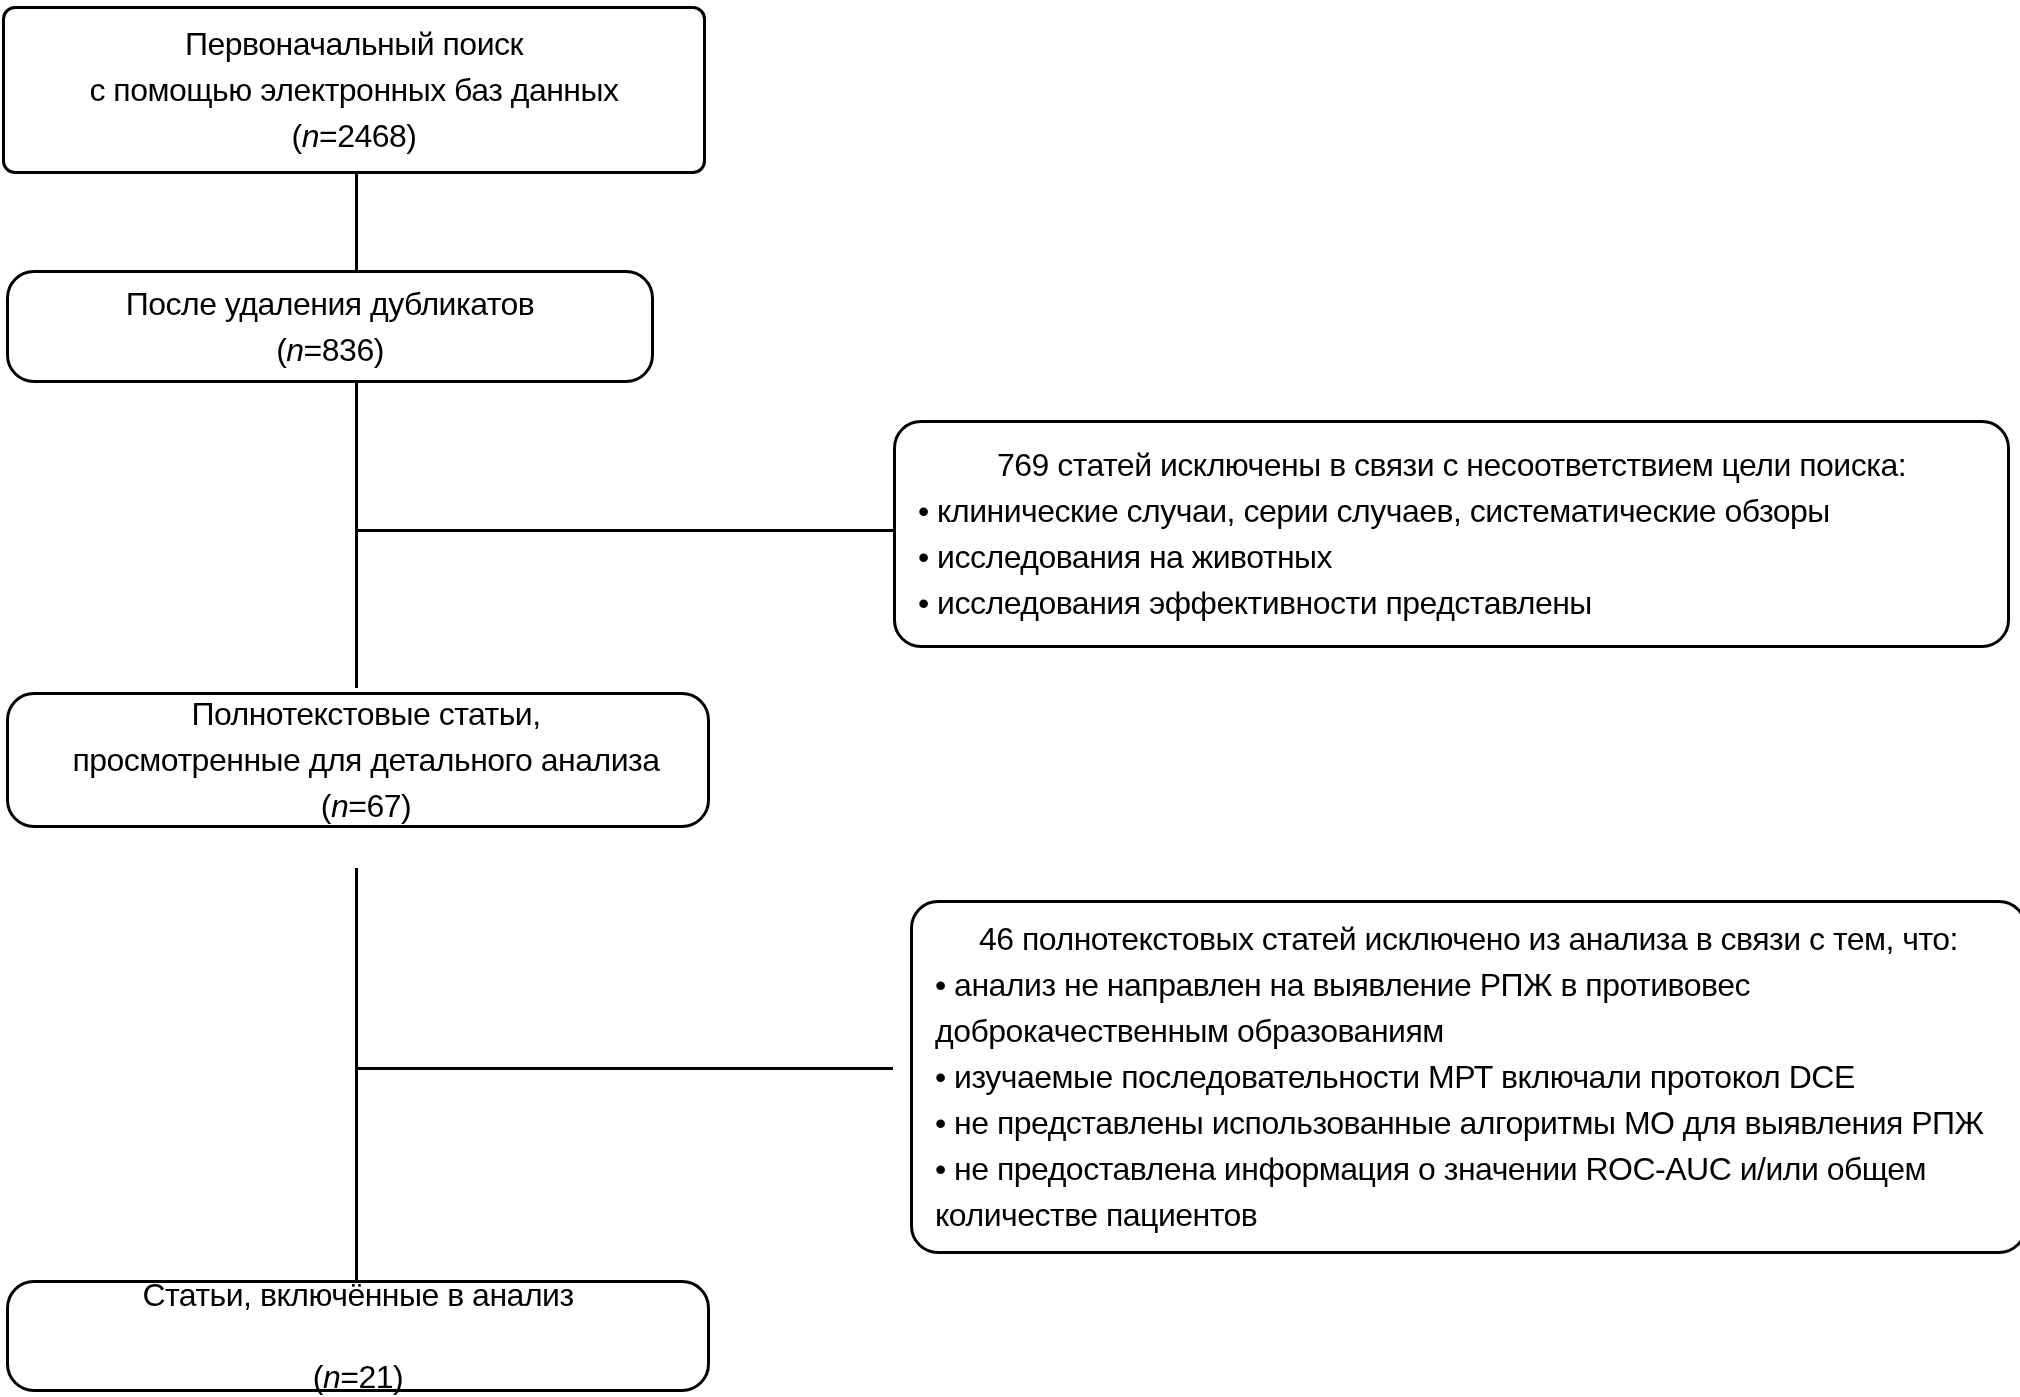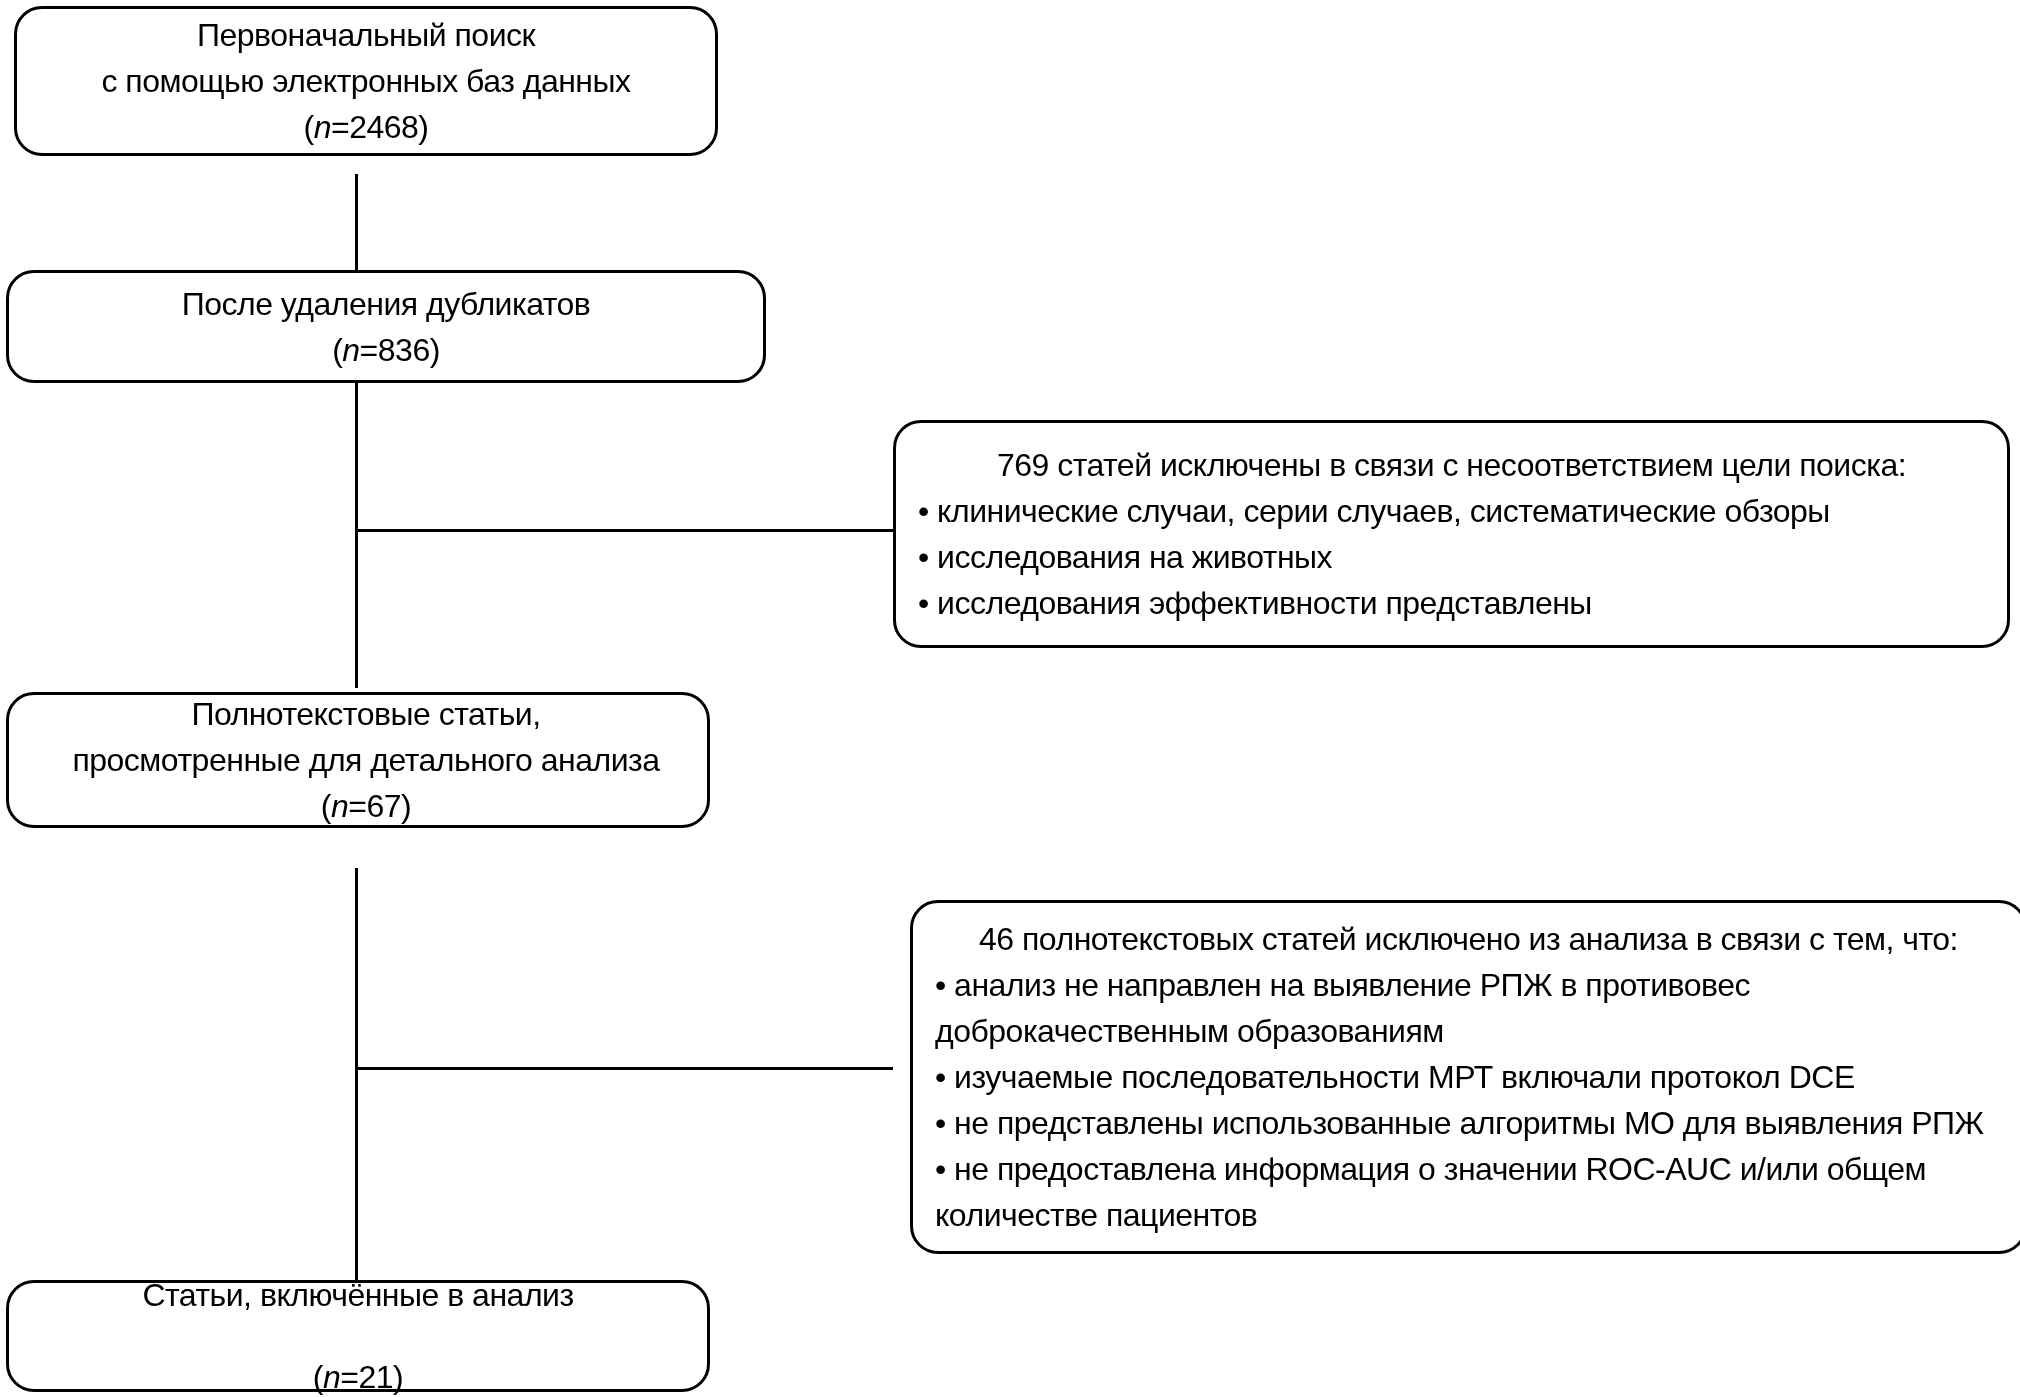--- a/index.html
+++ b/index.html
@@ -50,29 +50,29 @@
   .connector {
     position: absolute;
     background: #000000;
   }
 </style>
 </head>
 <body>
 
 <div class="canvas">
 
-  <div class="box main-box" style="left:14px; top:6px; width:704px; height:150px;">
+  <div class="box main-box" style="left:2px; top:6px; width:704px; height:168px;border-radius:13px;">
     <div class="line">Первоначальный поиск</div>
     <div class="line">с помощью электронных баз данных</div>
     <div class="line"><span>(</span><span class="n-sym">n</span><span>=2468)</span></div>
   </div>
 
   <div class="connector" style="left:355px; top:174px; width:3px; height:96px;"></div>
 
-  <div class="box main-box" style="left:6px; top:270px; width:760px; height:113px;">
+  <div class="box main-box" style="left:6px; top:270px; width:648px; height:113px;">
     <div class="line">После удаления дубликатов</div>
     <div class="line"><span>(</span><span class="n-sym">n</span><span>=836)</span></div>
   </div>
 
   <div class="connector" style="left:355px; top:383px; width:3px; height:305px;"></div>
 
   <div class="connector" style="left:358px; top:529px; width:535px; height:3px;"></div>
 
   <div class="box excl-box" style="left:893px; top:420px; width:1117px; height:228px;">
     <div class="line excl-header">769 статей исключены в связи с несоответствием цели поиска:</div>

